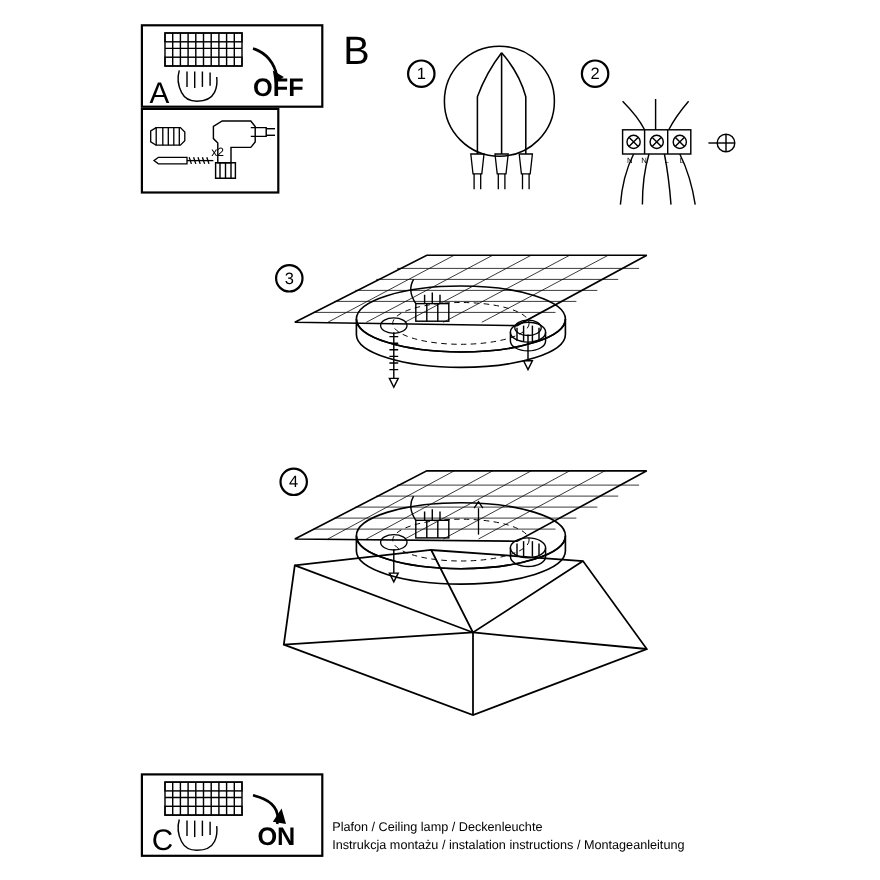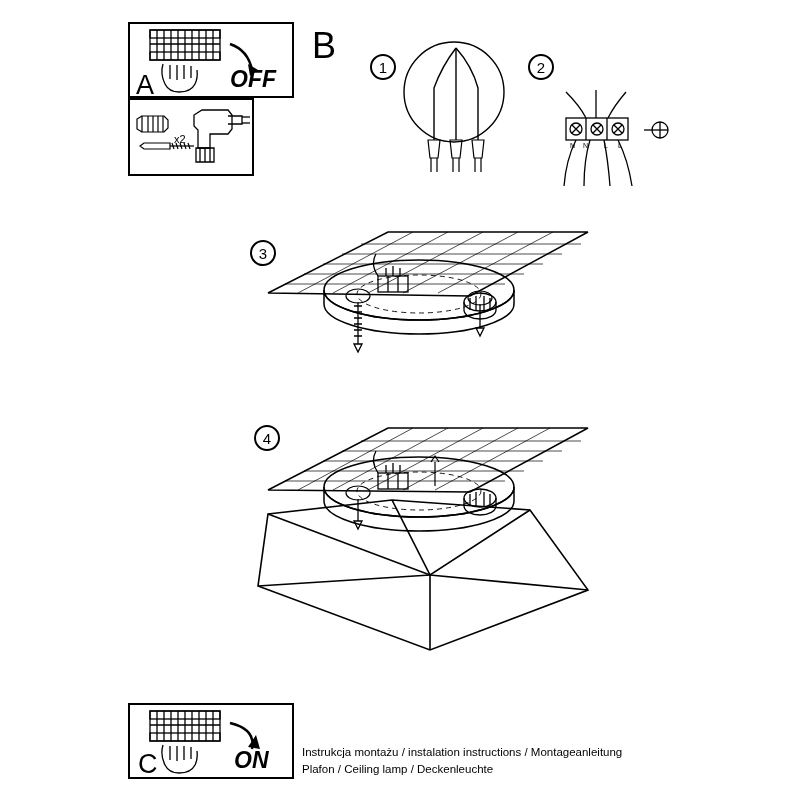--- a/index.html
+++ b/index.html
@@ -50,26 +50,26 @@
   .letter-big {
     font-size: 36px;
     color: #000;
     line-height: 1;
   }
   .onoff {
     font-size: 23px;
     font-weight: bold;
     color: #000;
     line-height: 1;
-    font-style: italic;
   }
   .x2 {
     font-size: 11px;
     color: #000;
     line-height: 1;
+    margin-left: 18px;
   }
 
   
   .footer-text {
     font-size: 11.5px;
     color: #000;
     line-height: 1.45;
     white-space: nowrap;
   }
 
@@ -377,17 +377,17 @@
       <g class="s" stroke-width="2.4">
         <path d="M122 44 q4 -20 -22 -26"></path>
       </g>
       <polygon points="126,30 130,44 118,42" fill="#000"></polygon>
     </svg>
     <div class="abs letter" style="left:8px; top:46px;">C</div>
     <div class="abs onoff" style="left:104px; top:44px;text-align:center;">ON</div>
   </div>
 
   <div class="abs" style="left:302px; top:744px;">
+    <div class="footer-text">Plafon / Ceiling lamp / Deckenleuchte</div>
     <div class="footer-text">Instrukcja montażu / instalation instructions / Montageanleitung</div>
-    <div class="footer-text">Plafon / Ceiling lamp / Deckenleuchte</div>
   </div>
 
 </div>
 
 </body></html>

